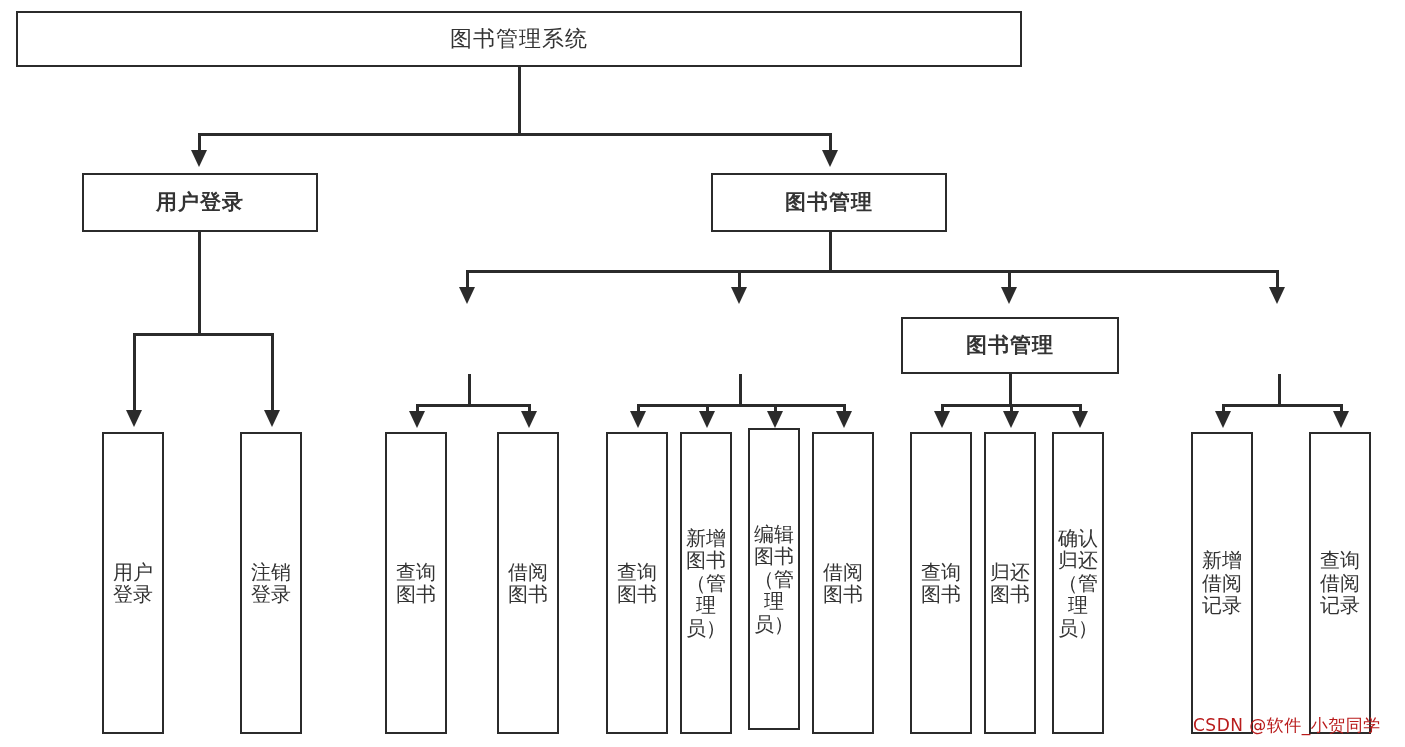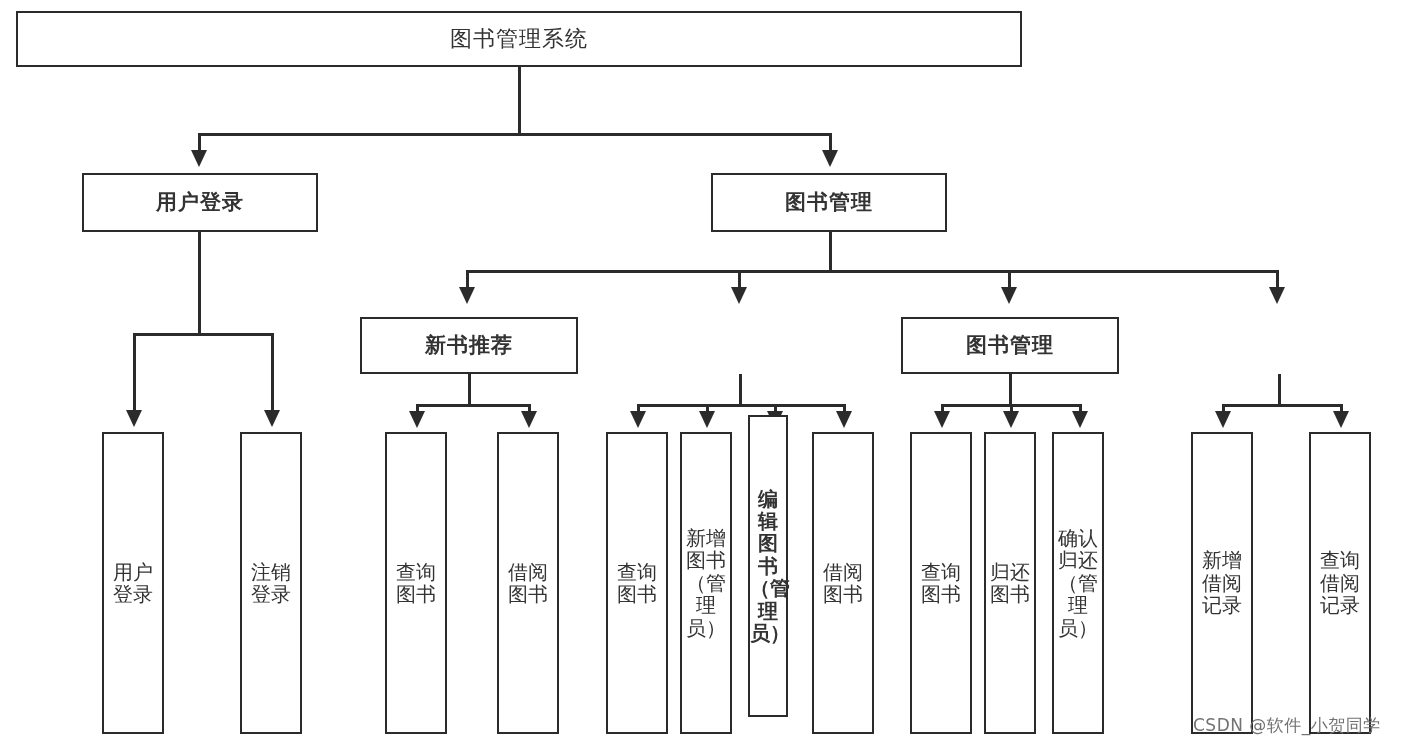--- a/index.html
+++ b/index.html
@@ -78,21 +78,21 @@
     position: absolute;
     width: 0;
     height: 0;
     border-left: 8px solid transparent;
     border-right: 8px solid transparent;
     border-top: 17px solid #2b2b2b;
   }
   
   .watermark {
     position: absolute;
-    color: #737373;
+    color: #b91c1c;
     font-size: 17px;
     letter-spacing: 0.5px;
     white-space: nowrap;
     user-select: none;
   }
 </style>
 </head>
 <body>
 
 <div id="canvas">
@@ -127,23 +127,20 @@
   <div class="hline" style="left:466px; top:270px; width:812px;"></div>
   <div class="vline" style="left:466px; top:270px; height:20px;"></div>
   <div class="arrow" style="left:459px; top:287px;"></div>
   <div class="vline" style="left:738px; top:270px; height:20px;"></div>
   <div class="arrow" style="left:731px; top:287px;"></div>
   <div class="vline" style="left:1008px; top:270px; height:20px;"></div>
   <div class="arrow" style="left:1001px; top:287px;"></div>
   <div class="vline" style="left:1276px; top:270px; height:20px;"></div>
   <div class="arrow" style="left:1269px; top:287px;"></div>
 
-  <div class="node level3" style="left:360px; top:317px; width:218px; height:57px;">
-    <span class="node-label">新书推荐</span>
-  </div>
   <div class="node level3" style="left:901px; top:317px; width:218px; height:57px;">
     <span class="node-label">图书管理</span>
   </div>
 
   <div class="vline" style="left:468px; top:374px; height:32px;"></div>
   <div class="hline" style="left:416px; top:404px; width:114px;"></div>
   <div class="vline" style="left:416px; top:404px; height:10px;"></div>
   <div class="arrow" style="left:409px; top:411px;"></div>
   <div class="vline" style="left:528px; top:404px; height:10px;"></div>
   <div class="arrow" style="left:521px; top:411px;"></div>
@@ -197,21 +194,21 @@
     <span class="node-label">查询
 图书</span>
   </div>
   <div class="node leaf" style="left:680px; top:432px; width:52px; height:302px;">
     <span class="node-label">新增
 图书
 （管
 理
 员）</span>
   </div>
-  <div class="node leaf" style="left:748px; top:415px; width:40px; height:302px;font-weight:bold;">
+  <div class="node leaf" style="left:748px; top:428px; width:52px; height:302px;">
     <span class="node-label">编辑
 图书
 （管
 理
 员）</span>
   </div>
   <div class="node leaf" style="left:812px; top:432px; width:62px; height:302px;">
     <span class="node-label">借阅
 图书</span>
   </div>

